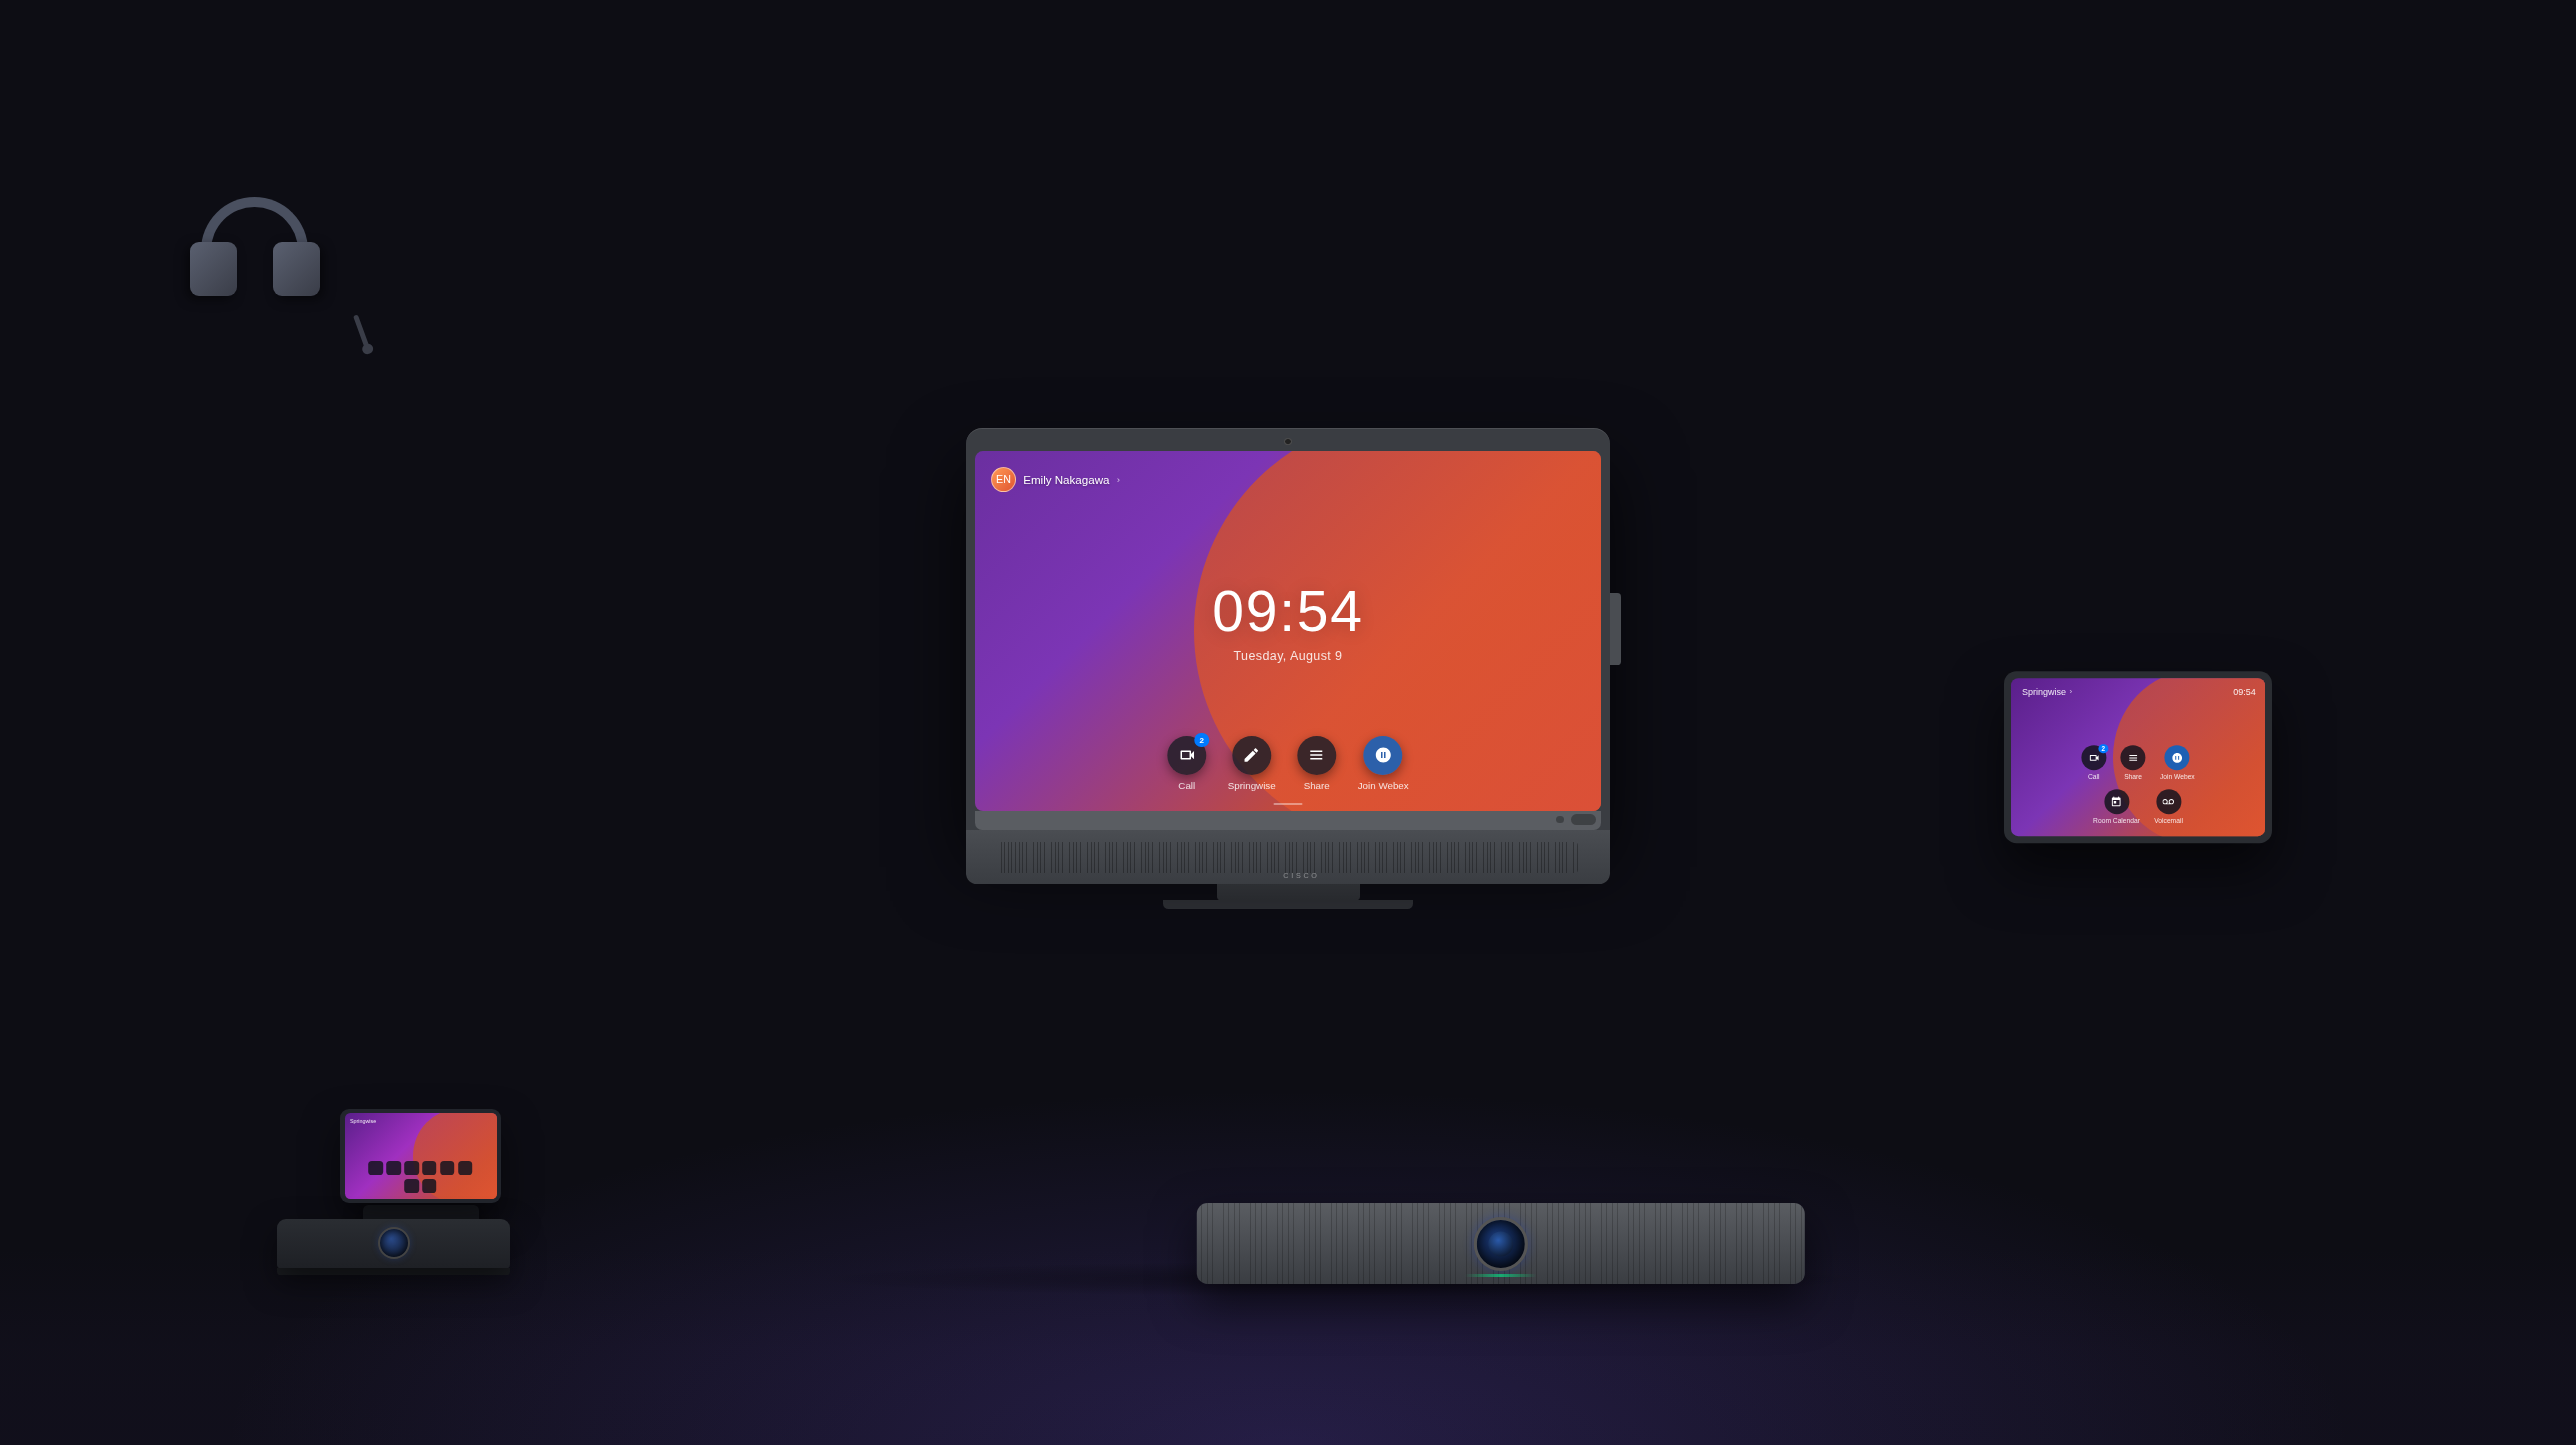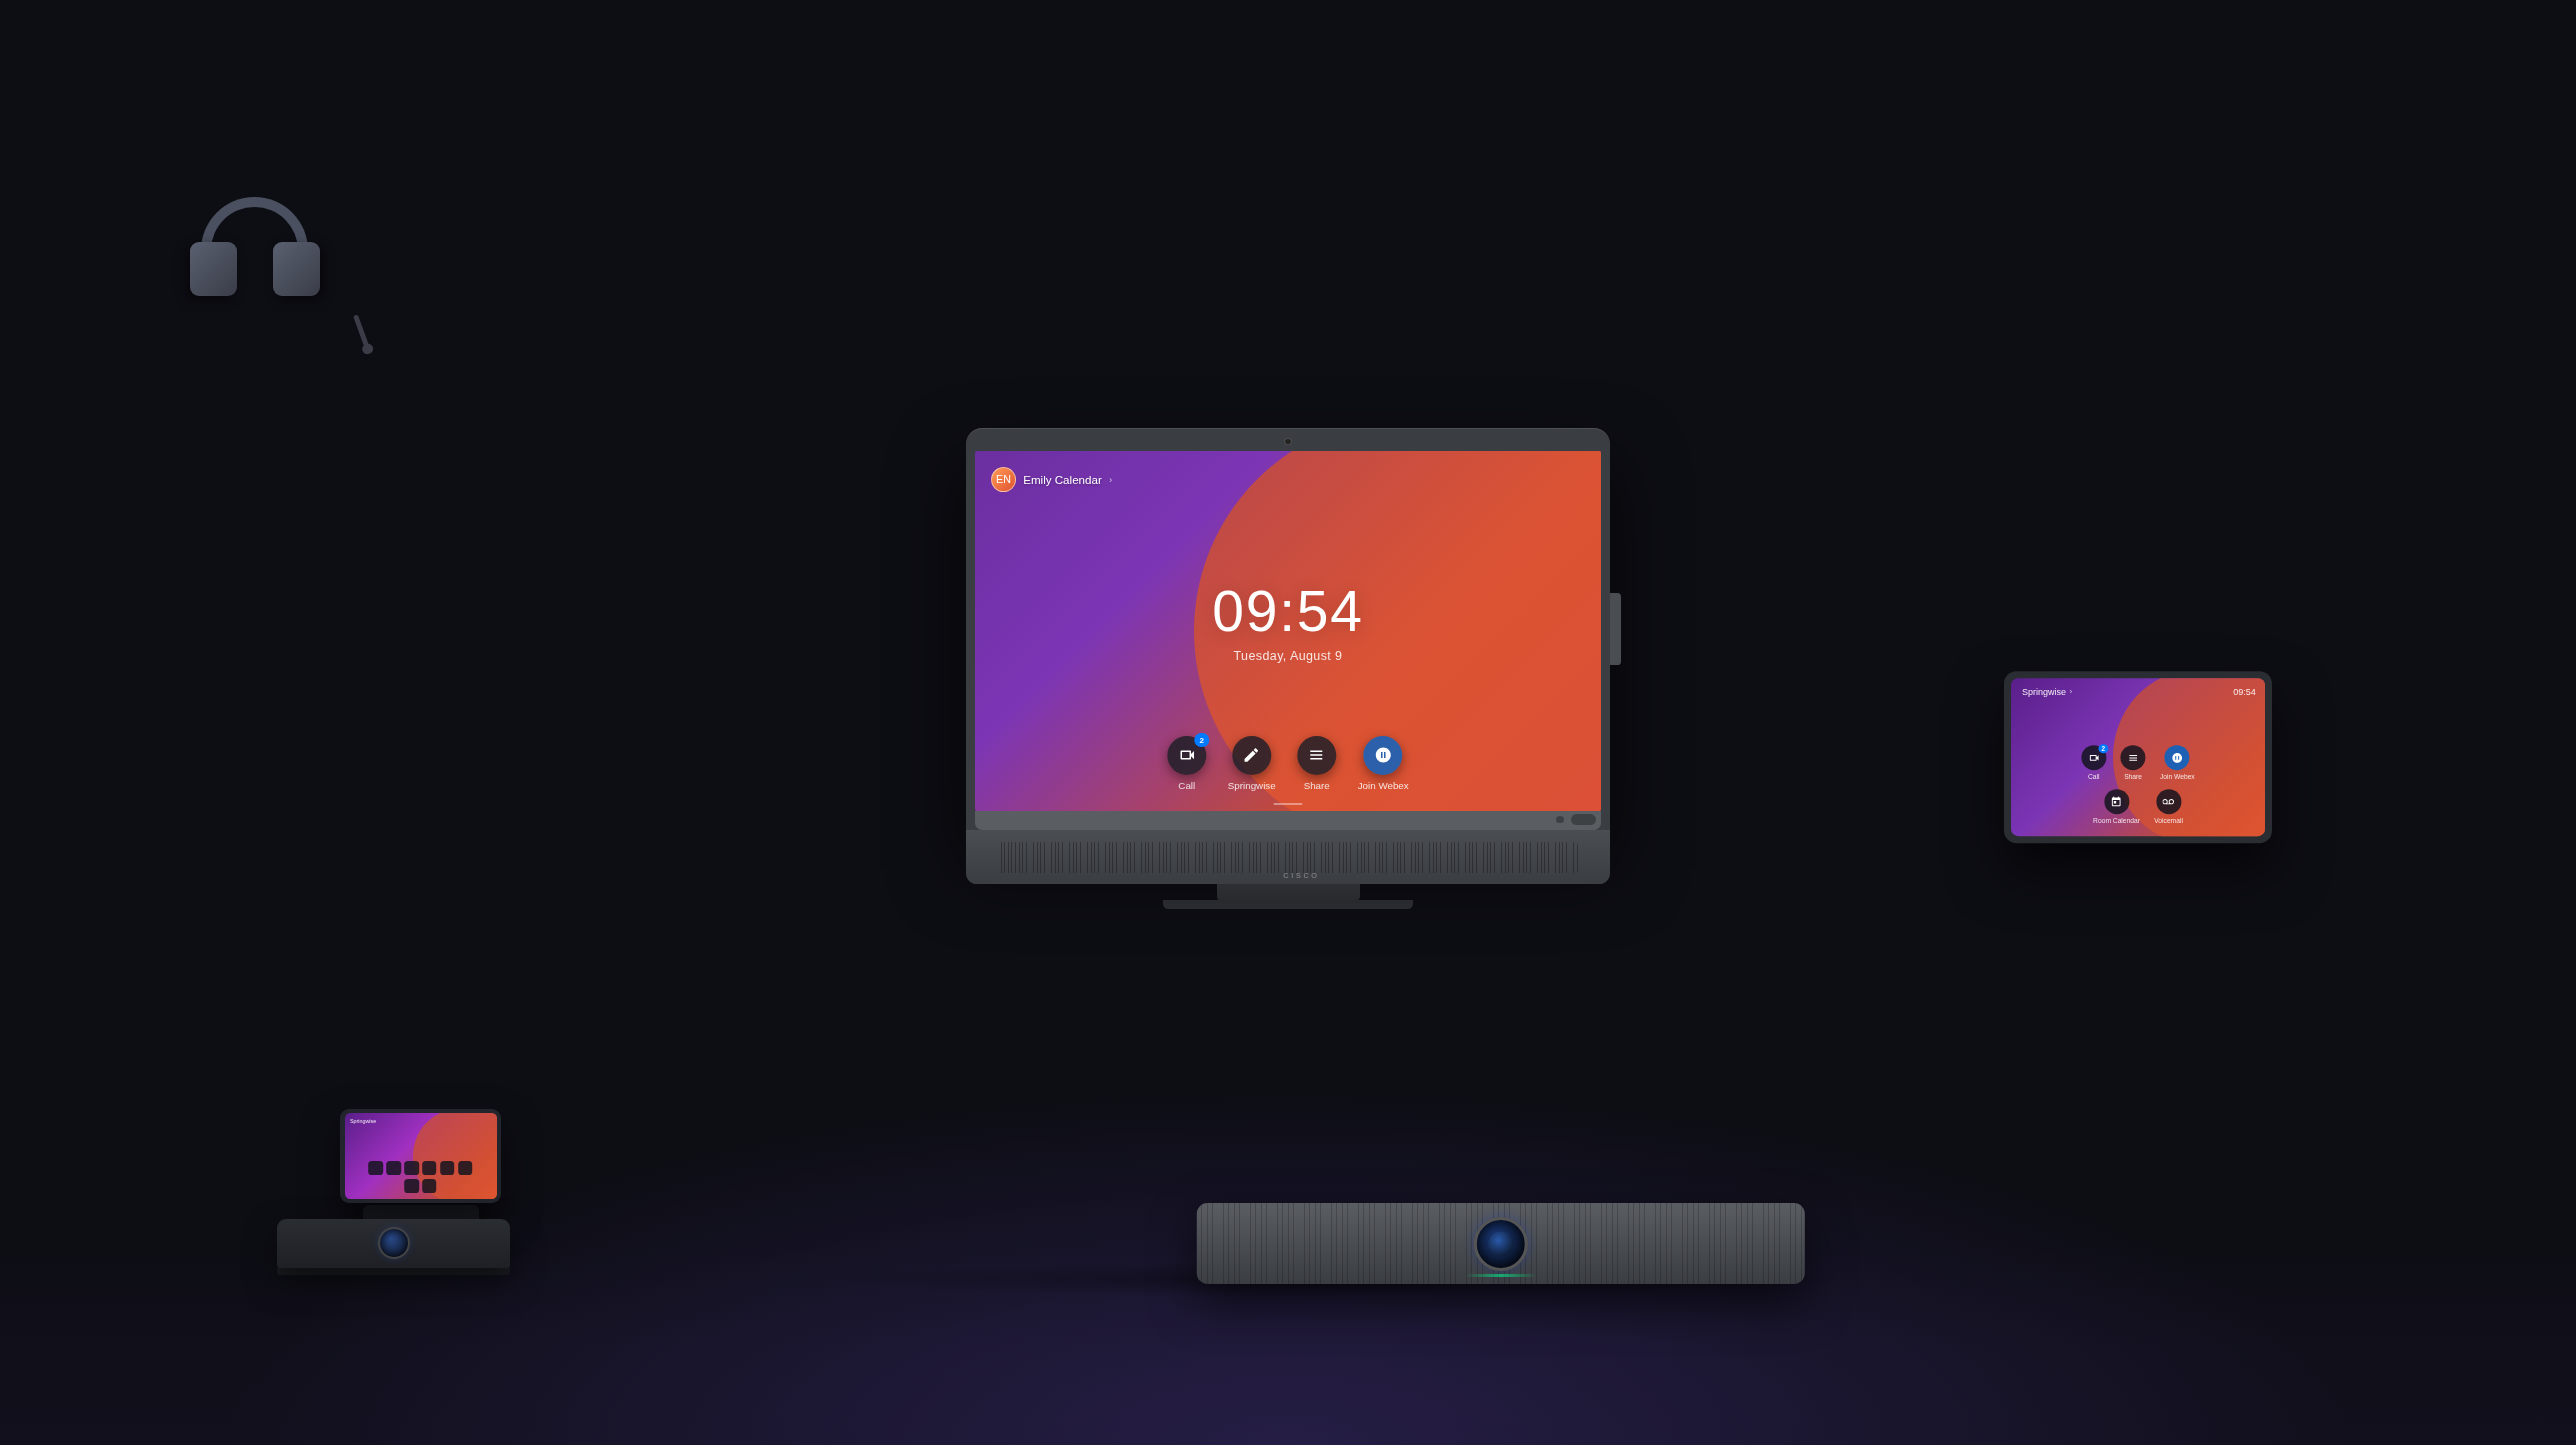--- a/index.html
+++ b/index.html
@@ -61,21 +61,21 @@
       width: 7.2px;
       height: 7.2px;
       background: #222;
       border-radius: 50%;
       border: 0.9px solid #555;
     }
 
     .monitor-screen {
       width: 100%;
       aspect-ratio: 16/9.2;
-      border-radius: 2px;
+      border-radius: 8px;
       overflow: hidden;
       position: relative;
       background: linear-gradient(135deg, #6b2fa0 0%, #7c35b5 30%, #c44b35 70%, #e05530 100%);
     }
 
     
     .screen-curve {
       position: absolute;
       top: -10%;
       right: -5%;
@@ -743,21 +743,21 @@
     <div class="monitor-frame">
       <div class="monitor-side-piece"></div>
       <div class="monitor-top-bar">
         <div class="monitor-camera"></div>
       </div>
       <div class="monitor-screen">
         <div class="screen-curve"></div>
 
         <div class="screen-user-row">
           <div class="screen-avatar">EN</div>
-          <span class="screen-username">Emily Calendar</span>
+          <span class="screen-username">Emily Nakagawa</span>
           <span class="screen-chevron">›</span>
         </div>
 
         <div class="screen-time">
           <div class="time-display">09:54</div>
           <div class="date-display">Tuesday, August 9</div>
         </div>
 
         <div class="screen-buttons">
 

